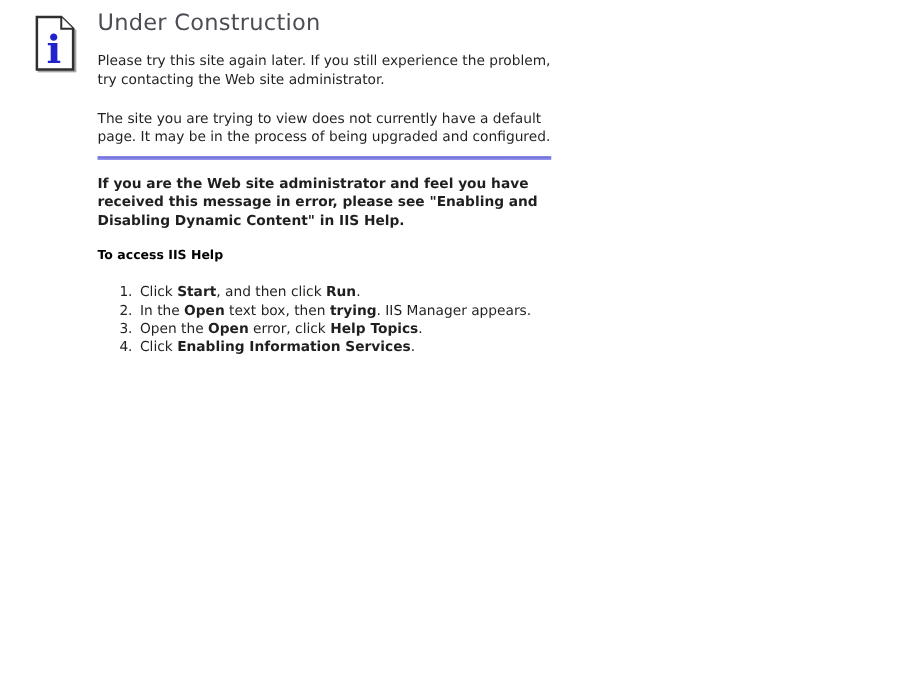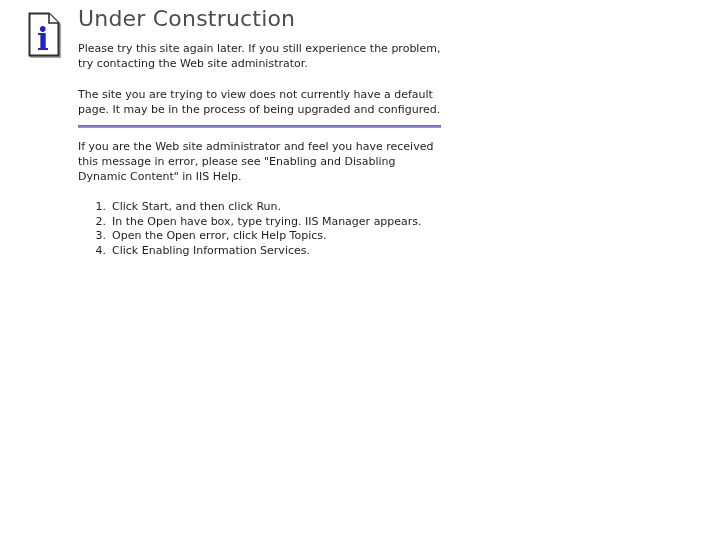--- a/index.html
+++ b/index.html
@@ -23,35 +23,35 @@
     height: 48px;
   }
   .content {
     position: absolute;
     left: 78px;
     top: 9px;
     width: 366px;
   }
   .page-title {
     margin: 0;
-    font-size: 22px;
+    font-size: 18px;
     font-weight: 400;
     line-height: 20px;
     color: #4c4c55;
     letter-spacing: 0.2px;
   }
   .para {
     margin: 0;
     font-size: 11px;
     line-height: 15px;
     color: #1f1f1f;
   }
   .para-1 { margin-top: 16px; }
   .para-2 { margin-top: 12px; }
-  .para-3 { margin-top: 11px; }
+  .para-3 { margin-top: 11px; font-weight: bold; }
   .rule {
     margin-top: 8px;
     width: 363px;
     height: 3px;
     background: linear-gradient(#5f5fd9, #9b9bef);
     border: 0;
   }
   .help-heading {
     margin: 15px 0 0 0;
     font-size: 10px;
@@ -71,21 +71,21 @@
   .step .num {
     width: 28px;
     text-align: right;
     margin-right: 6px;
     flex: 0 0 auto;
   }
   .step .step-text {
     flex: 1 1 auto;
   }
   .step .step-text b {
-    font-weight: normal;
+    font-weight: bold;
   }
 </style>
 </head>
 <body>
 
 <div class="info-icon">
   <svg width="38" height="48" viewBox="0 0 38 48">
 
     <path d="M4.5,3.5 H24 L33.5,13 V45.5 H4.5 Z" fill="none" stroke="#a8a8a8" stroke-width="2" transform="translate(1.6,1.6)"></path>
 
@@ -101,29 +101,30 @@
   <h1 class="page-title">Under Construction</h1>
 
   <p class="para para-2">Please try this site again later. If you still experience the problem, try contacting the Web site administrator.</p>
 
   <p class="para para-1">The site you are trying to view does not currently have a default page. It may be in the process of being upgraded and configured.</p>
 
   <div class="rule"></div>
 
   <p class="para para-3">If you are the Web site administrator and feel you have received this message in error, please see "Enabling and Disabling Dynamic Content" in IIS Help.</p>
 
+  <h2 class="help-heading">To access IIS Help</h2>
 
   <div class="steps">
       <div class="step">
         <span class="num">1.</span>
         <span class="step-text"><span>Click </span><b>Start</b><span>, and then click </span><b>Run</b><span>.</span></span>
       </div>
       <div class="step">
         <span class="num">2.</span>
-        <span class="step-text"><span>In the </span><b>Open</b><span> have box, type </span><b>trying</b><span>. IIS Manager appears.</span></span>
+        <span class="step-text"><span>In the </span><b>Open</b><span> text box, then </span><b>trying</b><span>. IIS Manager appears.</span></span>
       </div>
       <div class="step">
         <span class="num">3.</span>
         <span class="step-text"><span>Open the </span><b>Open</b><span> error, click </span><b>Help Topics</b><span>.</span></span>
       </div>
       <div class="step">
         <span class="num">4.</span>
         <span class="step-text"><span>Click </span><b>Enabling Information Services</b><span>.</span></span>
       </div>
     </div>

